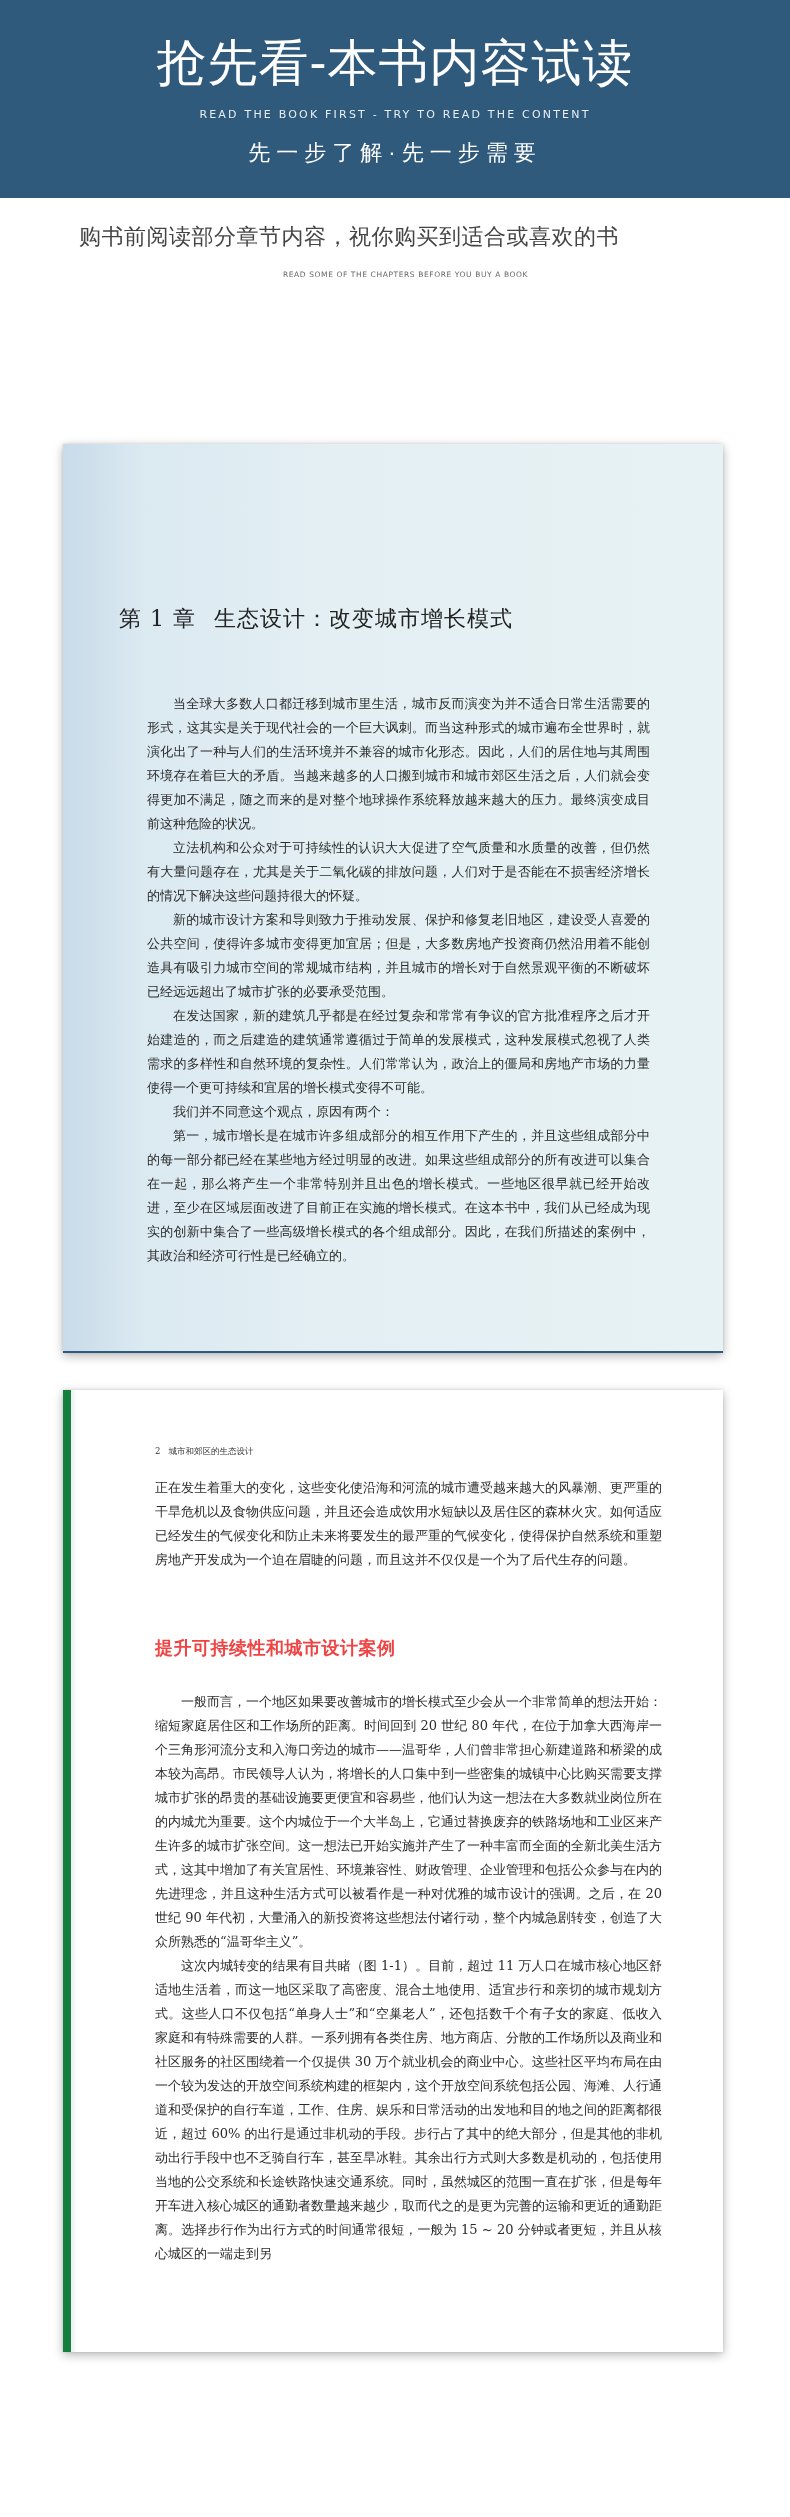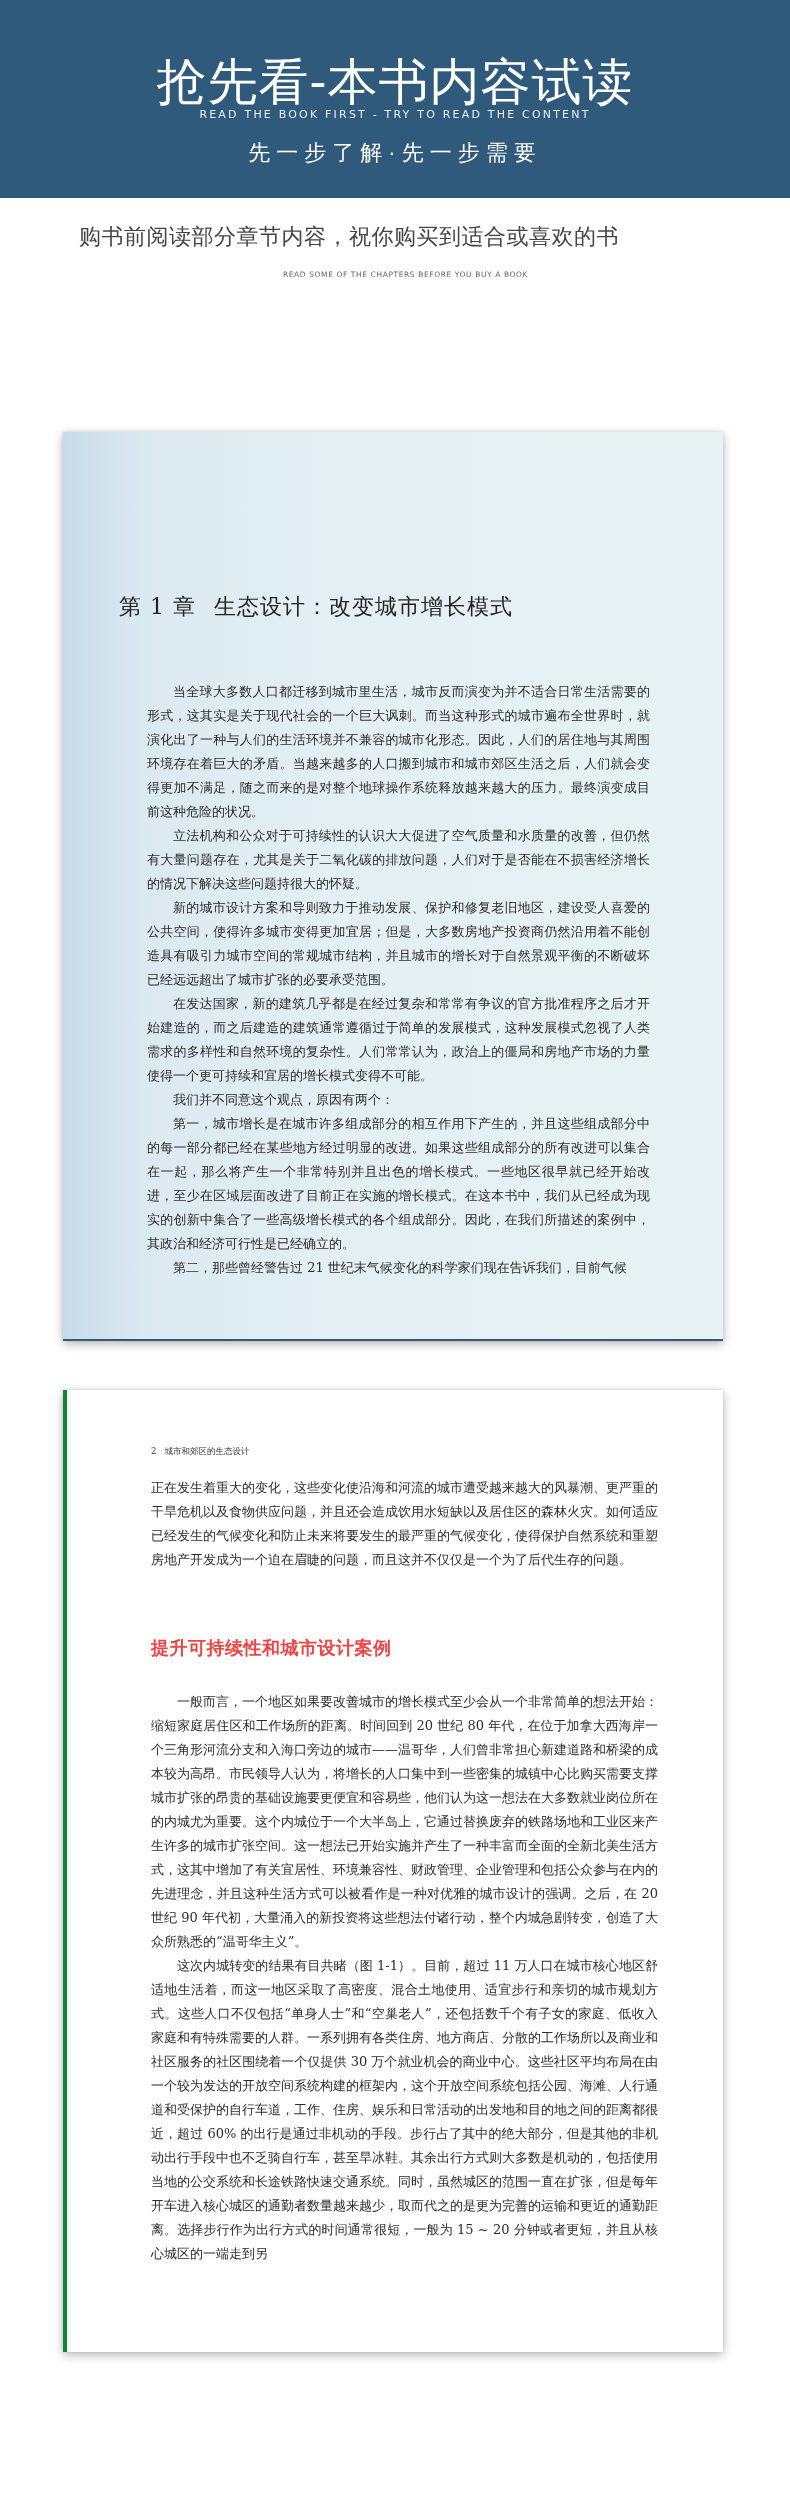--- a/index.html
+++ b/index.html
@@ -1,29 +1,29 @@
 <!DOCTYPE html>
 <html><head>
 <meta charset="utf-8">
 <style>
   * { margin: 0; padding: 0; box-sizing: border-box; }
   html, body { width: 790px; background: #ffffff; }
   body { position: relative; height: 2517px; overflow: hidden; font-family: "DejaVu Serif", "Liberation Serif", serif; }
 
   .banner { position: absolute; left: 0; top: 0; width: 790px; height: 198px; background: #2f5a7c; color: #ffffff; text-align: center; }
-  .banner-title { position: absolute; left: 0; width: 790px; top: 52px; font-family: "DejaVu Serif", serif; font-size: 50px; line-height: 60px; letter-spacing: 1px; color: #ffffff; }
+  .banner-title { position: absolute; left: 0; width: 790px; top: 33px; font-family: "DejaVu Serif", serif; font-size: 50px; line-height: 60px; letter-spacing: 1px; color: #ffffff; }
   .banner-en { position: absolute; left: 0; width: 790px; top: 108px; font-family: "DejaVu Sans", sans-serif; font-size: 11px; letter-spacing: 2.2px; color: #e8eef3; }
   .banner-slogan { position: absolute; left: 0; width: 790px; top: 138px; font-family: Liberation Sans, sans-serif; font-size: 22px; letter-spacing: 6px; color: #ffffff; }
 
   .intro-cn { position: absolute; left: 0; width: 698px; top: 222px; text-align: center; font-family: "DejaVu Sans", sans-serif; font-size: 22px; color: #444444; letter-spacing: 0.5px; }
   .intro-en { position: absolute; left: 0; width: 790px; top: 270px; text-align: center; font-family: "DejaVu Sans", sans-serif; font-size: 7.5px; color: #666666; letter-spacing: 0.6px; padding-left: 21px; }
 
   .page { position: absolute; left: 63px; width: 660px; box-shadow: 0 3px 10px rgba(0,0,0,0.28), 0 0 3px rgba(0,0,0,0.12); }
-  .page1 { top: 432px; height: 909px; background: linear-gradient(90deg, #c8dbe9 0%, #dbe9f1 12%, #e3eff3 40%, #e6f2f3 100%); border-bottom: 2px solid #2f5a7c; padding-left: 24px; }
-  .page2 { top: 1390px; height: 962px; background: #ffffff; border-left: 4px solid #15803d; }
+  .page1 { top: 444px; height: 909px; background: linear-gradient(90deg, #c8dbe9 0%, #dbe9f1 12%, #e3eff3 40%, #e6f2f3 100%); border-bottom: 2px solid #2f5a7c; padding-left: 24px; }
+  .page2 { top: 1390px; height: 962px; background: #ffffff; border-left: 8px solid #15803d; }
   .page2-edge { position: absolute; left: 0; top: 0; bottom: 0; width: 6px; background: linear-gradient(90deg, #e9eef0, #ffffff); }
 
   .chapter-title { position: absolute; left: 56px; top: 160px; font-size: 22px; color: #222222; letter-spacing: 1px; white-space: nowrap; }
   .chapter-title .num { margin-right: 18px; }
 
   .body-text { position: absolute; left: 84px; width: 503px; font-size: 13px; line-height: 24px; color: #2b2b2b; text-align: justify; }
   .page1 .body-text { top: 248px; }
   .body-text p { text-indent: 2em; }
 
   .running-head { position: absolute; left: 84px; top: 56px; font-family: "DejaVu Sans", sans-serif; font-size: 8.5px; color: #333333; }
@@ -51,21 +51,20 @@
   <div class="chapter-title">
     <span class="num">第 1 章</span><span>生态设计：改变城市增长模式</span>
   </div>
   <div class="body-text">
     <p>当全球大多数人口都迁移到城市里生活，城市反而演变为并不适合日常生活需要的形式，这其实是关于现代社会的一个巨大讽刺。而当这种形式的城市遍布全世界时，就演化出了一种与人们的生活环境并不兼容的城市化形态。因此，人们的居住地与其周围环境存在着巨大的矛盾。当越来越多的人口搬到城市和城市郊区生活之后，人们就会变得更加不满足，随之而来的是对整个地球操作系统释放越来越大的压力。最终演变成目前这种危险的状况。</p>
     <p>立法机构和公众对于可持续性的认识大大促进了空气质量和水质量的改善，但仍然有大量问题存在，尤其是关于二氧化碳的排放问题，人们对于是否能在不损害经济增长的情况下解决这些问题持很大的怀疑。</p>
     <p>新的城市设计方案和导则致力于推动发展、保护和修复老旧地区，建设受人喜爱的公共空间，使得许多城市变得更加宜居；但是，大多数房地产投资商仍然沿用着不能创造具有吸引力城市空间的常规城市结构，并且城市的增长对于自然景观平衡的不断破坏已经远远超出了城市扩张的必要承受范围。</p>
     <p>在发达国家，新的建筑几乎都是在经过复杂和常常有争议的官方批准程序之后才开始建造的，而之后建造的建筑通常遵循过于简单的发展模式，这种发展模式忽视了人类需求的多样性和自然环境的复杂性。人们常常认为，政治上的僵局和房地产市场的力量使得一个更可持续和宜居的增长模式变得不可能。</p>
     <p>我们并不同意这个观点，原因有两个：</p>
     <p>第一，城市增长是在城市许多组成部分的相互作用下产生的，并且这些组成部分中的每一部分都已经在某些地方经过明显的改进。如果这些组成部分的所有改进可以集合在一起，那么将产生一个非常特别并且出色的增长模式。一些地区很早就已经开始改进，至少在区域层面改进了目前正在实施的增长模式。在这本书中，我们从已经成为现实的创新中集合了一些高级增长模式的各个组成部分。因此，在我们所描述的案例中，其政治和经济可行性是已经确立的。</p>
-    <p>第二，那些曾经警告过 21 世纪末气候变化的科学家们现在告诉我们，目前气候</p>
   </div>
 </div>
 
 <div class="page page2">
   <div class="page2-edge"></div>
   <div class="running-head">
     <span class="pg">2</span><span>城市和郊区的生态设计</span>
   </div>
   <div class="body-text p2-block1">
     <p>正在发生着重大的变化，这些变化使沿海和河流的城市遭受越来越大的风暴潮、更严重的干旱危机以及食物供应问题，并且还会造成饮用水短缺以及居住区的森林火灾。如何适应已经发生的气候变化和防止未来将要发生的最严重的气候变化，使得保护自然系统和重塑房地产开发成为一个迫在眉睫的问题，而且这并不仅仅是一个为了后代生存的问题。</p>

